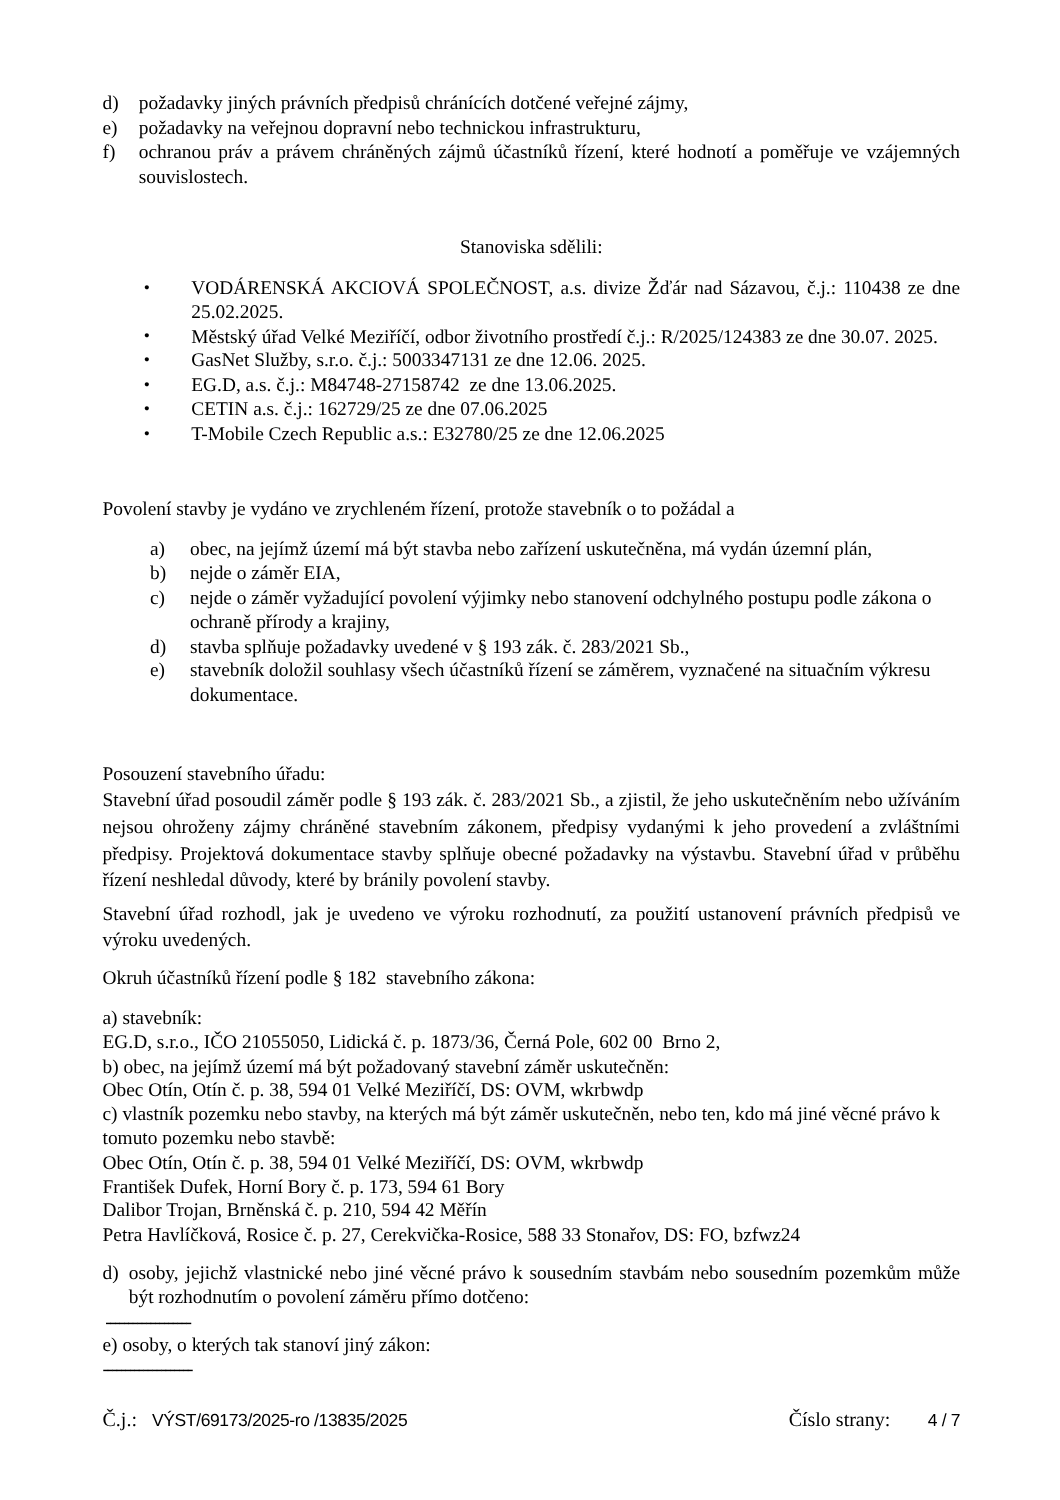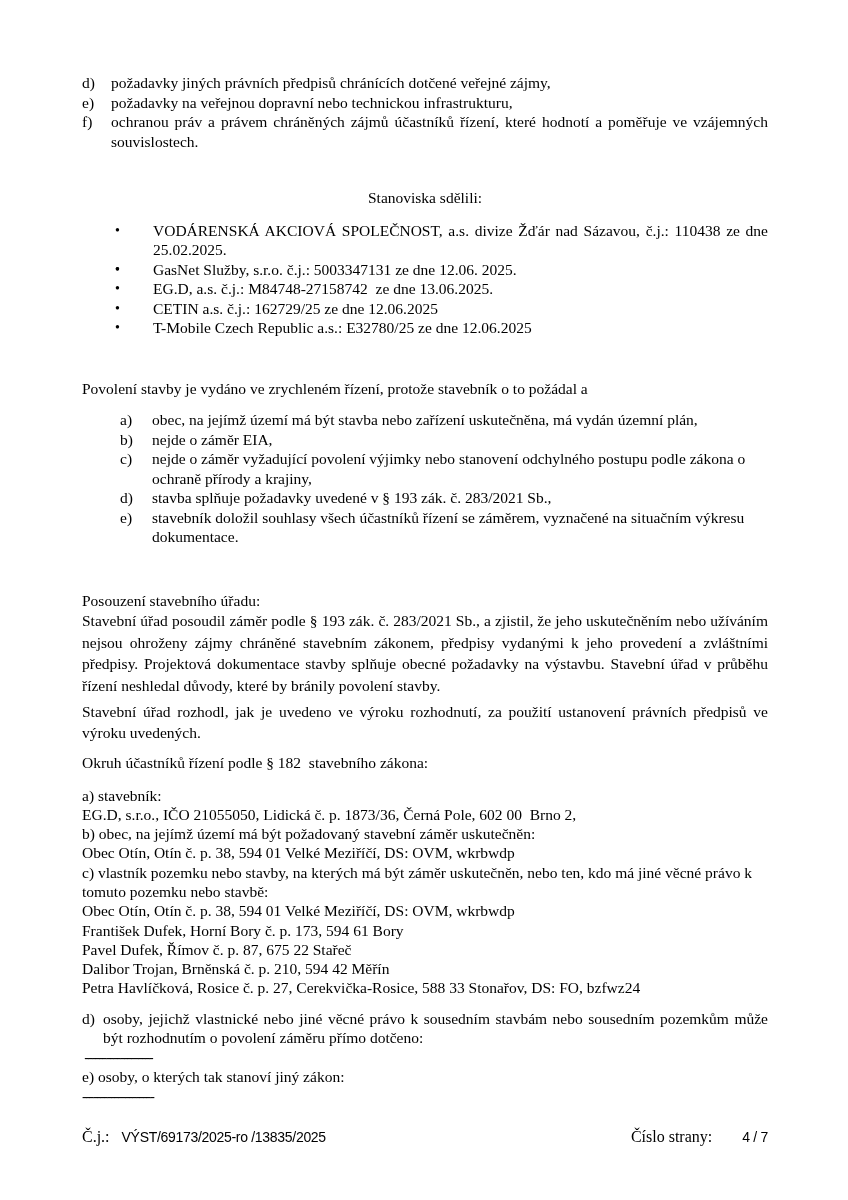--- a/index.html
+++ b/index.html
@@ -115,30 +115,30 @@
       </div>
     </div>
 
     <p class="heading-plain">Stanoviska sdělili:</p>
 
     <div class="bullets">
       <div class="bitem">
         <span class="bullet">•</span><span>VODÁRENSKÁ AKCIOVÁ SPOLEČNOST, a.s. divize Žďár nad Sázavou, č.j.: 110438 ze dne 25.02.2025.</span>
       </div>
       <div class="bitem">
-        <span class="bullet">•</span>
+        <span class="bullet">•</span><span>Městský úřad Velké Meziříčí, odbor životního prostředí č.j.: R/2025/124383 ze dne 30.07. 2025.</span>
       </div>
       <div class="bitem">
         <span class="bullet">•</span><span>GasNet Služby, s.r.o. č.j.: 5003347131 ze dne 12.06. 2025.</span>
       </div>
       <div class="bitem">
         <span class="bullet">•</span><span>EG.D, a.s. č.j.: M84748-27158742&nbsp; ze dne 13.06.2025.</span>
       </div>
       <div class="bitem">
-        <span class="bullet">•</span><span>CETIN a.s. č.j.: 162729/25 ze dne 12.06.2025</span>
+        <span class="bullet">•</span><span>CETIN a.s. č.j.: 162729/25 ze dne 07.06.2025</span>
       </div>
       <div class="bitem">
         <span class="bullet">•</span><span>T-Mobile Czech Republic a.s.: E32780/25 ze dne 12.06.2025</span>
       </div>
     </div>
 
     <p class="intro">Povolení stavby je vydáno ve zrychleném řízení, protože stavebník o to požádal a</p>
 
     <div class="alist">
       <div class="aitem">
@@ -167,21 +167,20 @@
     <p class="heading-bold">Okruh účastníků řízení podle § 182&nbsp; stavebního zákona:</p>
 
     <div class="participants">
       <div>a) stavebník:</div>
       <div>EG.D, s.r.o., IČO 21055050, Lidická č. p. 1873/36, Černá Pole, 602 00&nbsp; Brno 2,</div>
       <div>b) obec, na jejímž území má být požadovaný stavební záměr uskutečněn:</div>
       <div>Obec Otín, Otín č. p. 38, 594 01 Velké Meziříčí, DS: OVM, wkrbwdp</div>
       <div>c) vlastník pozemku nebo stavby, na kterých má být záměr uskutečněn, nebo ten, kdo má jiné věcné právo k tomuto pozemku nebo stavbě:</div>
       <div>Obec Otín, Otín č. p. 38, 594 01 Velké Meziříčí, DS: OVM, wkrbwdp</div>
       <div>František Dufek, Horní Bory č. p. 173, 594 61 Bory</div>
-      <div>Pavel Dufek, Římov č. p. 87, 675 22 Stařeč</div>
       <div>Dalibor Trojan, Brněnská č. p. 210, 594 42 Měřín</div>
       <div>Petra Havlíčková, Rosice č. p. 27, Cerekvička-Rosice, 588 33 Stonařov, DS: FO, bzfwz24</div>
     </div>
 
     <div class="ditem">
       <span class="marker">d)</span><span>osoby, jejichž vlastnické nebo jiné věcné právo k sousedním stavbám nebo sousedním pozemkům může být rozhodnutím o povolení záměru přímo dotčeno:</span>
     </div>
 
     <div class="dashes">&nbsp;-------------------</div>
 

